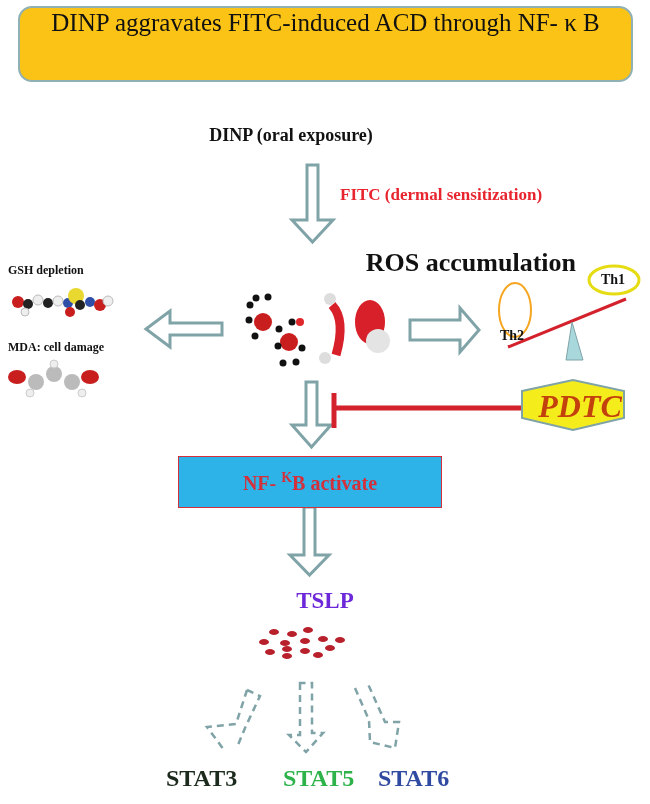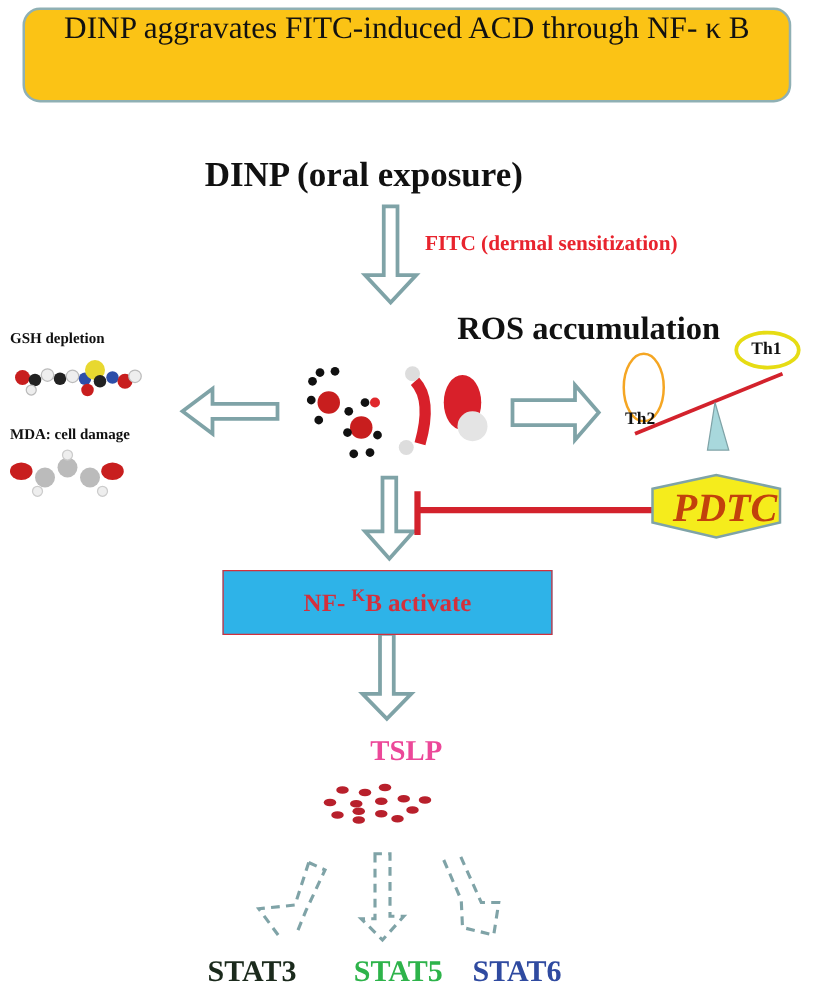--- a/index.html
+++ b/index.html
@@ -4,29 +4,29 @@
 <style>
   html, body { margin:0; padding:0; background:#ffffff; }
   body { width:650px; height:804px; position:relative; overflow:hidden;
          font-family:"Liberation Serif", "DejaVu Serif", serif; }
   .abs { position:absolute; }
   .title-box { left:18px; top:6px; width:615px; height:76px; background:#fbc315;
                border:2px solid #8fb0b4; border-radius:14px; box-sizing:border-box;
                text-align:center; color:#111; }
   .title-line1 { font-size:25px; line-height:30px; margin-top:6px; }
   .title-line2 { font-size:25px; line-height:30px; }
-  .label-dinp { left:0; width:582px; top:125px; text-align:center; font-size:28px; font-weight:bold; color:#111; }
+  .label-dinp { left:0; width:582px; top:125px; text-align:center; font-size:18px; font-weight:bold; color:#111; }
   .label-fitc { left:340px; top:185px; font-size:17px; font-weight:bold; color:#e8242e; }
   .label-ros { left:0; width:576px; top:248px; text-align:right; font-size:26px; font-weight:bold; color:#111; padding-left:0; }
   .label-gsh { left:8px; top:263px; font-size:12px; font-weight:bold; color:#111; }
   .label-mda { left:8px; top:340px; font-size:12px; font-weight:bold; color:#111; }
   .nfkb-box { left:178px; top:456px; width:264px; height:52px; background:#2eb3e8;
               border:1.5px solid #d3303c; box-sizing:border-box; text-align:center;
               font-size:20px; font-weight:bold; color:#d3303c; line-height:42px; }
-  .label-tslp { left:0; width:650px; top:588px; text-align:center; font-size:23px; font-weight:bold; color:#ec4899; }
+  .label-tslp { left:0; width:650px; top:588px; text-align:center; font-size:23px; font-weight:bold; color:#6d28d9; }
   .stat { top:765px; font-size:24px; font-weight:bold; }
   .stat3 { left:166px; color:#1b2a1c; }
   .stat5 { left:283px; color:#2db34a; }
   .stat6 { left:378px; color:#2f4aa0; }
   .pdtc-text { left:520px; top:388px; width:120px; text-align:center; font-size:32px; font-weight:bold; color:#c2410c;font-style:italic; }
   .th-text { font-size:14px; font-weight:bold; color:#111; }
   svg.layer { position:absolute; left:0; top:0; }
 </style>
 </head>
 <body>

